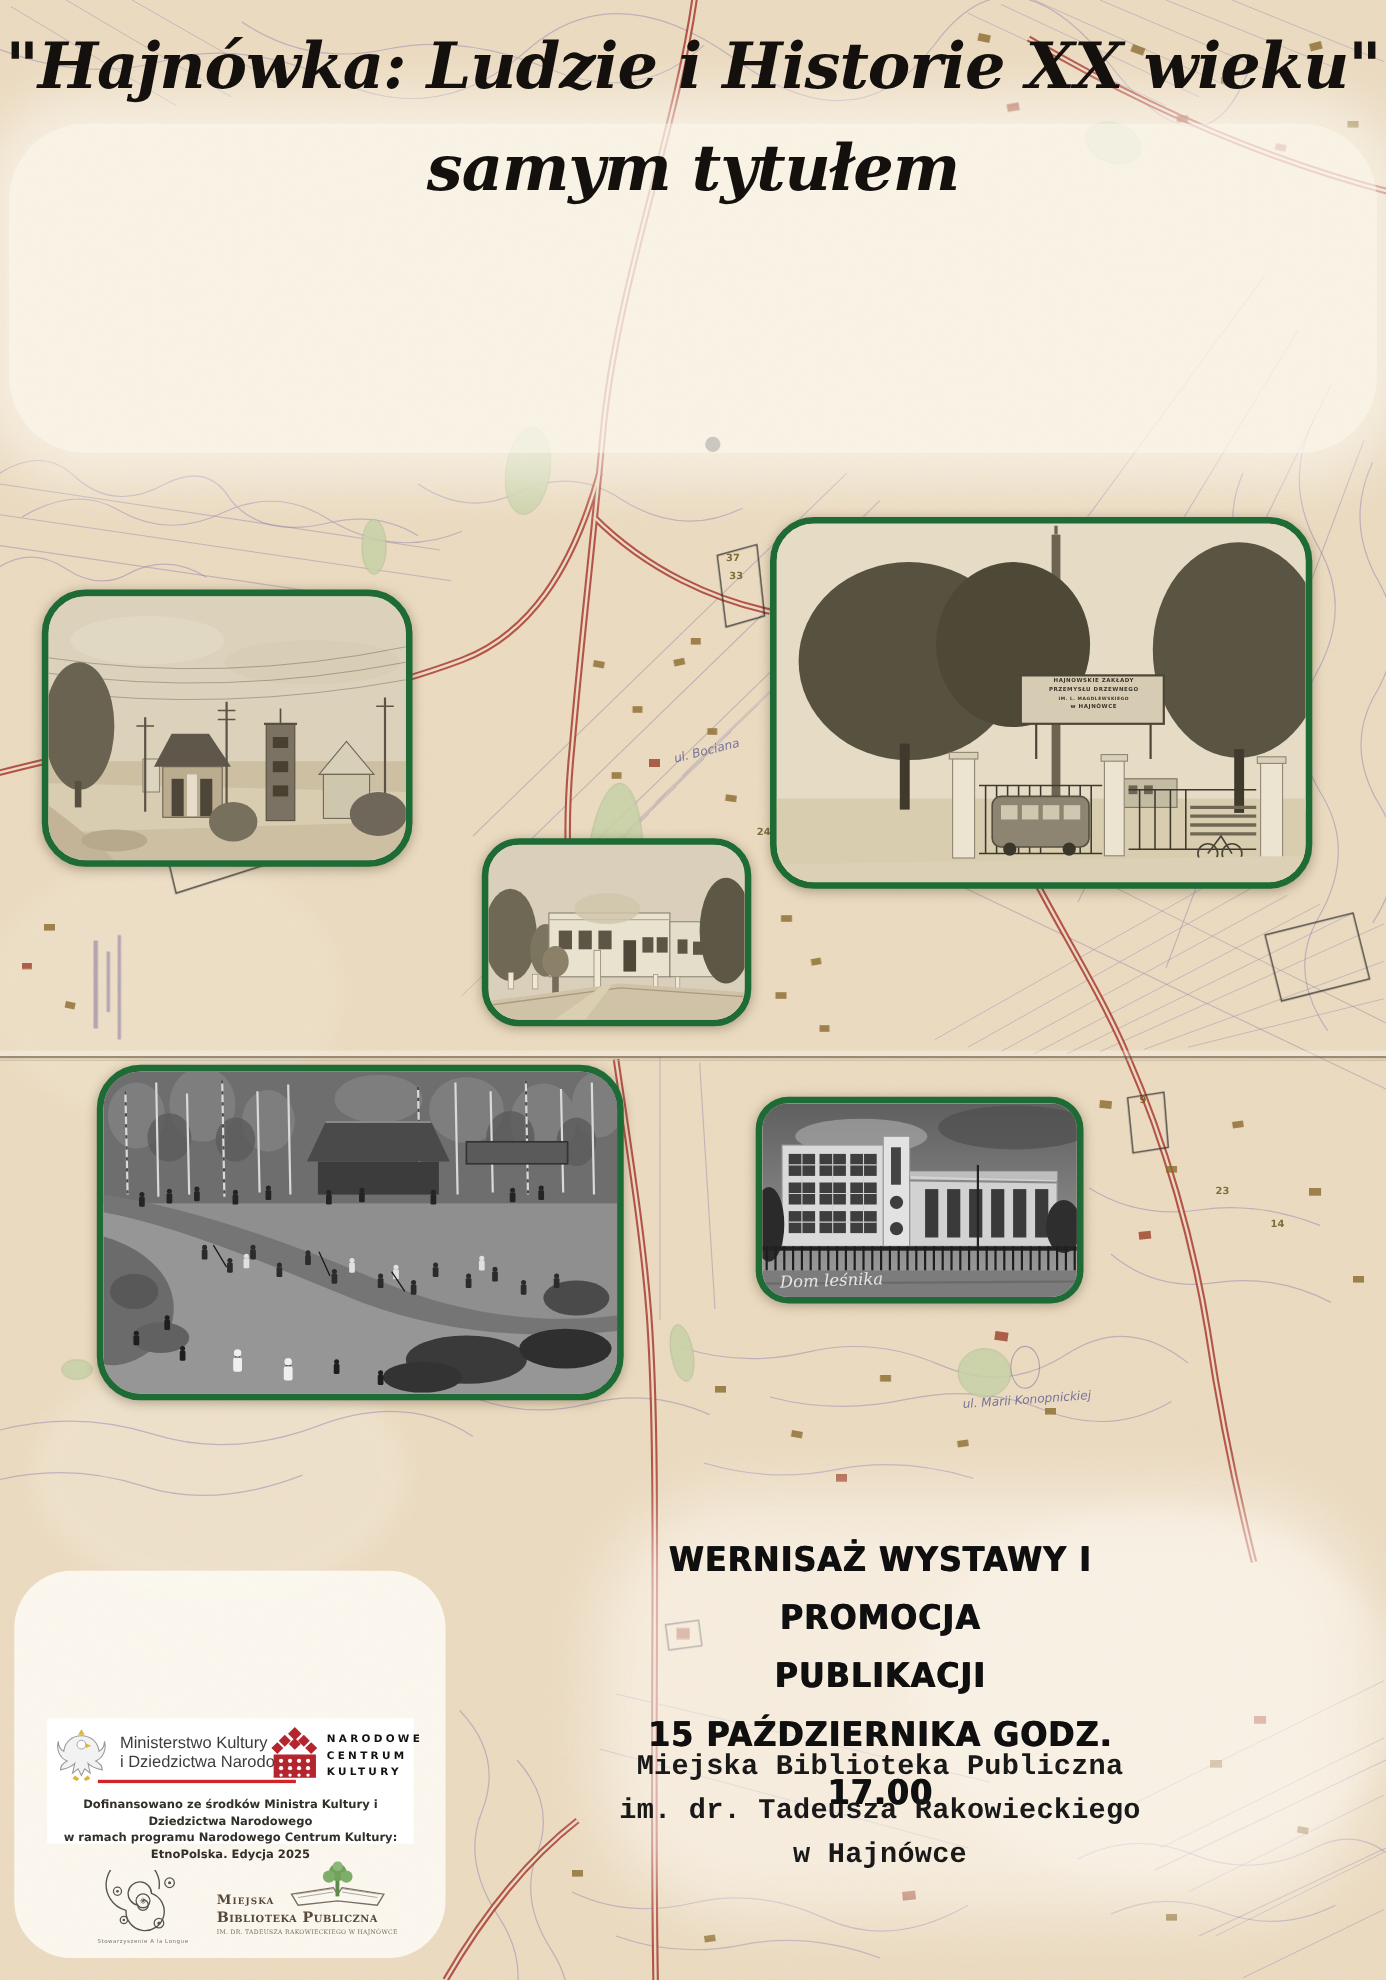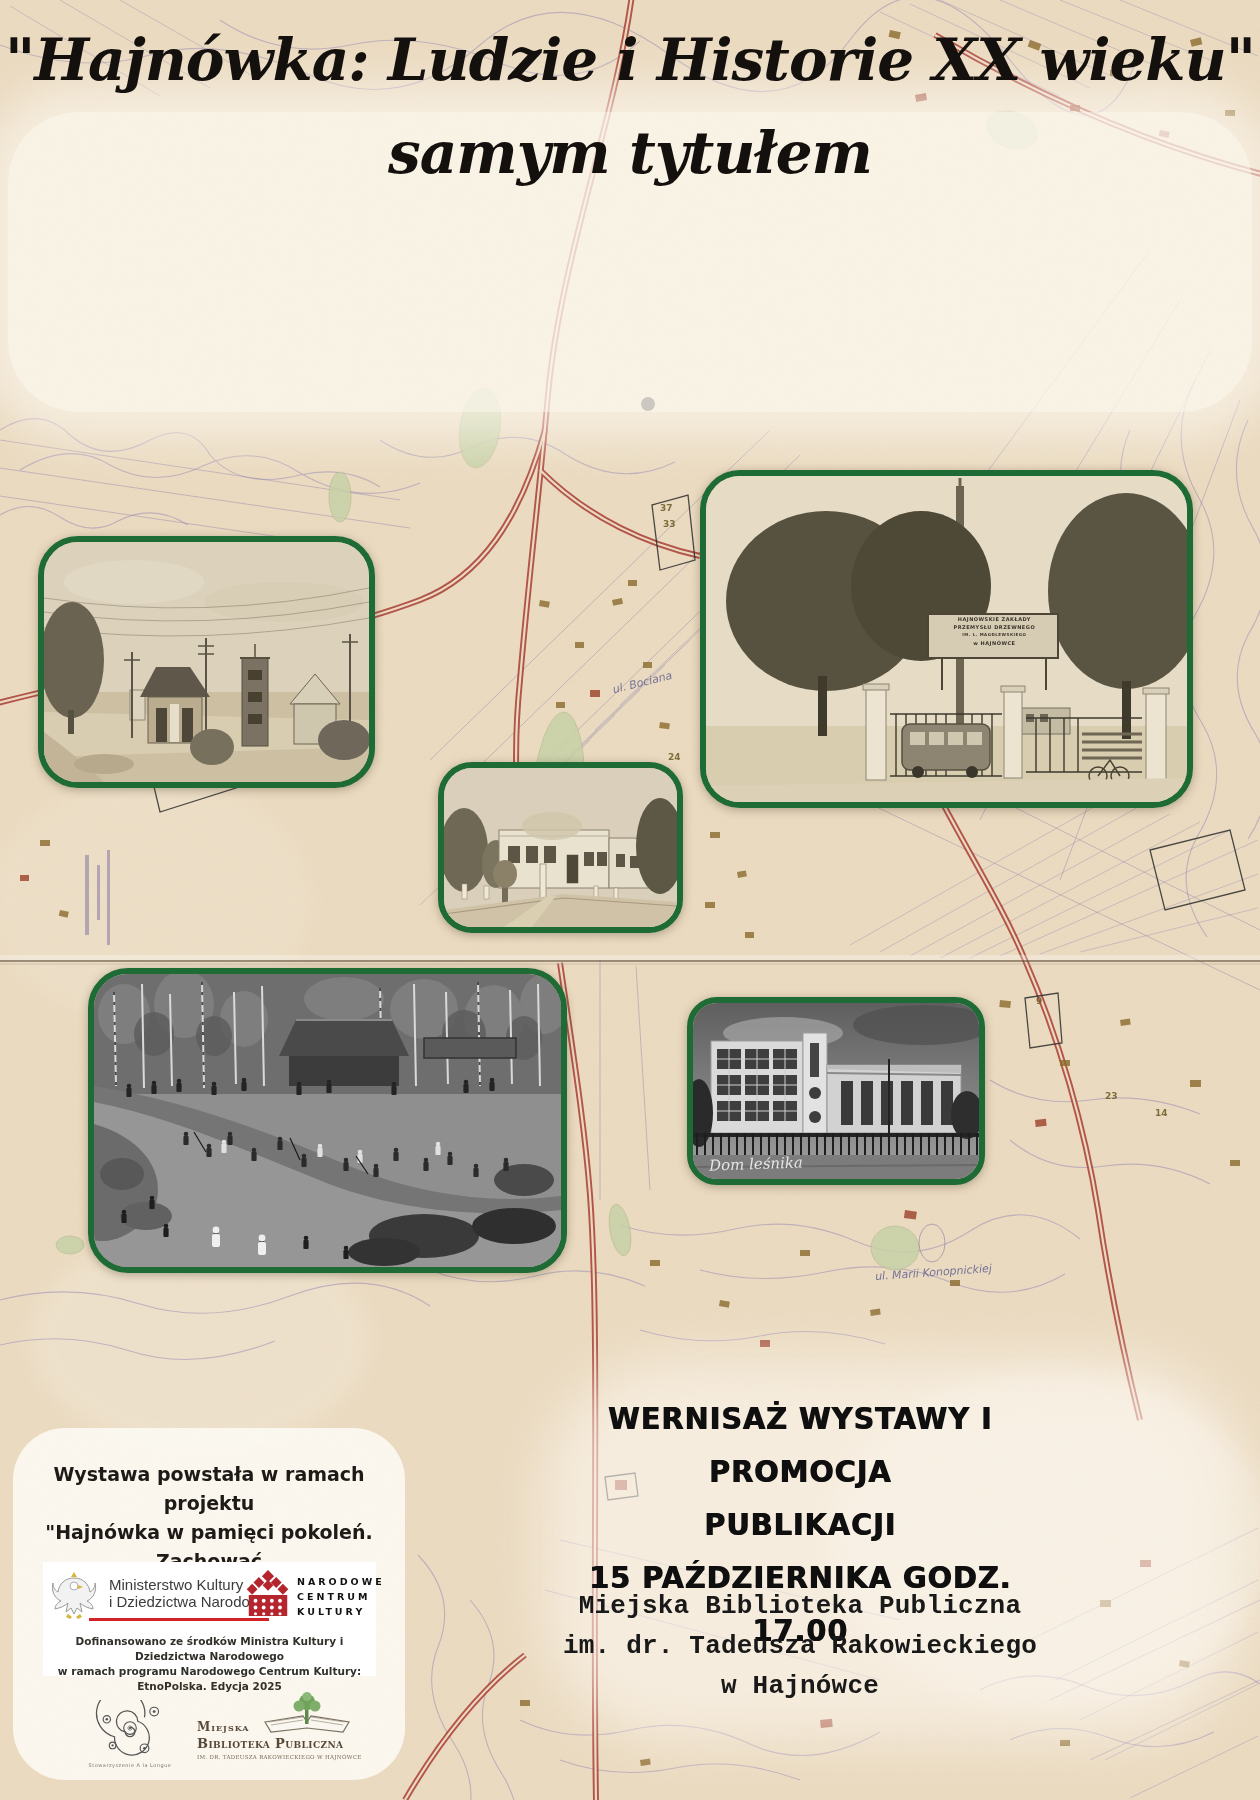--- a/index.html
+++ b/index.html
@@ -275,23 +275,23 @@
       <line x1="0" y1="961" x2="1260" y2="961" stroke="#6e5f4c" stroke-width="2" opacity=".65"></line>
       <line x1="0" y1="964" x2="1260" y2="964" stroke="#b5a58d" stroke-width="1" opacity=".5"></line>
     </g>
 
     <rect width="1260" height="1800" filter="url(#paper)" opacity=".4"></rect>
   </svg>
 
   <div class="map-label" style="left:875px;top:1266px;transform:rotate(-4deg);">ul. Marii Konopnickiej</div>
   <div class="map-label" style="left:612px;top:676px;transform:rotate(-14deg);">ul. Bociana</div>
   <div class="parcel-num" style="left:1036px;top:996px;">9</div>
-  <div class="parcel-num" style="left:1105px;top:1078px;margin-top:13px;">23</div>
+  <div class="parcel-num" style="left:1105px;top:1078px;">23</div>
   <div class="parcel-num" style="left:1155px;top:1108px;">14</div>
-  <div class="parcel-num" style="left:668px;top:752px;">24</div>
+  <div class="parcel-num" style="left:688px;top:752px;">24</div>
   <div class="parcel-num" style="left:660px;top:503px;">37</div>
   <div class="parcel-num" style="left:663px;top:519px;">33</div>
 
   <div class="title-band"></div>
   <div class="title-text">
     <div>"Hajnówka: Ludzie i Historie XX wieku"</div>
     <div>samym tytułem</div>
   </div>
 
   <div class="photo" id="photo-crossroads" style="left:38px;top:536px;width:325px;height:240px;">
@@ -652,25 +652,20 @@
     <div>PUBLIKACJI</div>
     <div>15 PAŹDZIERNIKA GODZ. 17.00</div>
   </div>
   <div class="event-venue">
     <div>Miejska Biblioteka Publiczna</div>
     <div>im. dr. Tadeusza Rakowieckiego</div>
     <div>w Hajnówce</div>
   </div>
 
   <div class="project-card">
-    <div class="project-text">
-      <div>Wystawa powstała w ramach projektu</div>
-      <div>"Hajnówka w pamięci pokoleń. Zachować</div>
-      <div>dziedzictwo przeszłości"</div>
-    </div>
 
     <div class="logo-strip">
 
       <svg width="46" height="50" viewBox="0 0 46 50" style="position:absolute;left:8px;top:8px;">
         <polygon points="23,2 20,7 26,7" fill="#d8b63a"></polygon>
         <path d="M23,8 C14,8 8,14 7,22 C3,20 2,16 2,13 C0,20 3,28 10,31 C6,33 4,36 4,39 C9,38 14,36 17,33 L15,42 L20,38 L23,44 L26,38 L31,42 L29,33 C32,36 37,38 42,39 C42,36 40,33 36,31 C43,28 46,20 44,13 C44,16 43,20 39,22 C38,14 32,8 23,8 Z" fill="#f2f2f2" stroke="#9a9a9a" stroke-width="1"></path>
         <circle cx="23" cy="16" r="4" fill="#ffffff" stroke="#9a9a9a" stroke-width=".8"></circle>
         <polygon points="27,15 32,17 27,19" fill="#d8b63a"></polygon>
         <polygon points="17,44 21,47 19,49 15,47" fill="#d8b63a"></polygon>
         <polygon points="29,44 25,47 27,49 31,47" fill="#d8b63a"></polygon>

